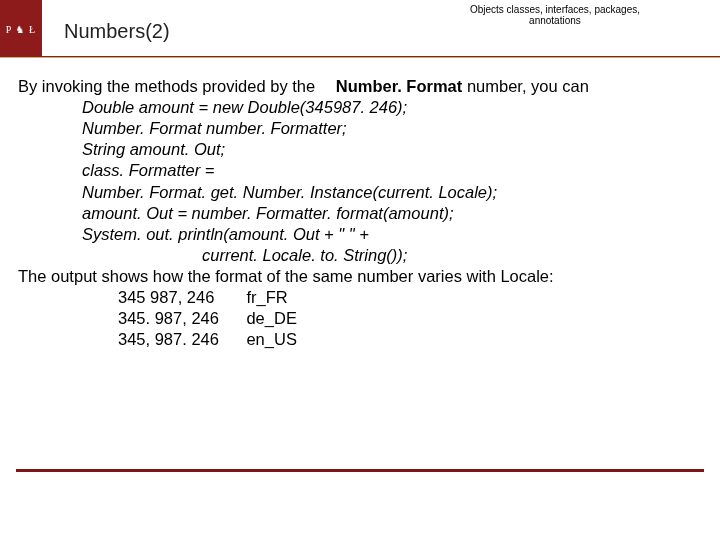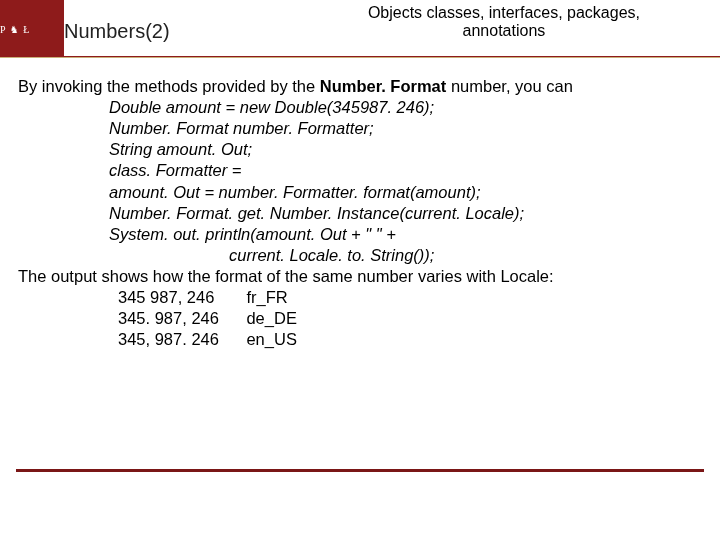--- a/index.html
+++ b/index.html
@@ -19,35 +19,35 @@
     box-sizing: border-box;
   }
   .header-area {
     position: relative;
     height: 58px;
   }
   .topic-label {
     position: absolute;
     top: 4px;
     right: 80px;
-    font-size: 16px;
+    font-size: 10px;
     color: #000;
     text-align: center;
     line-height: 1.1;
   }
   .logo-block {
     position: absolute;
     left: 0;
     top: 0;
-    width: 64px;
+    width: 42px;
     height: 58px;
     background: #8e1b1b;
     display: flex;
     align-items: center;
-    justify-content: flex-start;
+    justify-content: center;
   }
   .logo-inner {
     color: #fff;
     font-size: 10px;
     font-family: Georgia, serif;
     letter-spacing: 1px;
     text-align: center;
     line-height: 1.1;
   }
   .title {
@@ -63,23 +63,23 @@
     top: 56px;
     width: 720px;
     height: 2px;
     background: linear-gradient(to bottom, #8e1b1b 0%, #8e1b1b 50%, #c9b07a 50%, #c9b07a 100%);
   }
   .content {
     padding: 18px 14px 0 18px;
     font-size: 16.5px;
     line-height: 1.28;
   }
-  .intro-line .bold { font-weight: bold; }
+  .intro-line .bold { font-weight: bold; margin-left: 16px; }
   .code-block {
-    margin-left: 91px;
+    margin-left: 64px;
     font-style: italic;
   }
   .code-line { white-space: pre; }
   .code-indent { margin-left: 120px; }
   .output-block {
     margin-left: 100px;
   }
   .out-row { white-space: pre; }
   .bottom-rule {
     position: absolute;
@@ -111,22 +111,22 @@
 
     <div class="intro-line">
       <span>By invoking the methods provided by the </span><span class="bold">Number. Format</span><span> number, you can</span>
     </div>
 
     <div class="code-block">
       <div class="code-line">Double amount = new Double(345987. 246);</div>
       <div class="code-line">Number. Format number. Formatter;</div>
       <div class="code-line">String amount. Out;</div>
       <div class="code-line">class. Formatter =</div>
+      <div class="code-line">Number. Format. get. Number. Instance(current. Locale);</div>
       <div class="code-line">amount. Out = number. Formatter. format(amount);</div>
-      <div class="code-line">Number. Format. get. Number. Instance(current. Locale);</div>
       <div class="code-line">System. out. println(amount. Out + " " +</div>
       <div class="code-line code-indent">current. Locale. to. String());</div>
     </div>
 
     <div>The output  shows how the format of the same number varies with Locale:</div>
 
     <div class="output-block">
       <div class="out-row">345 987, 246       fr_FR</div>
       <div class="out-row">345. 987, 246      de_DE</div>
       <div class="out-row">345, 987. 246      en_US</div>

